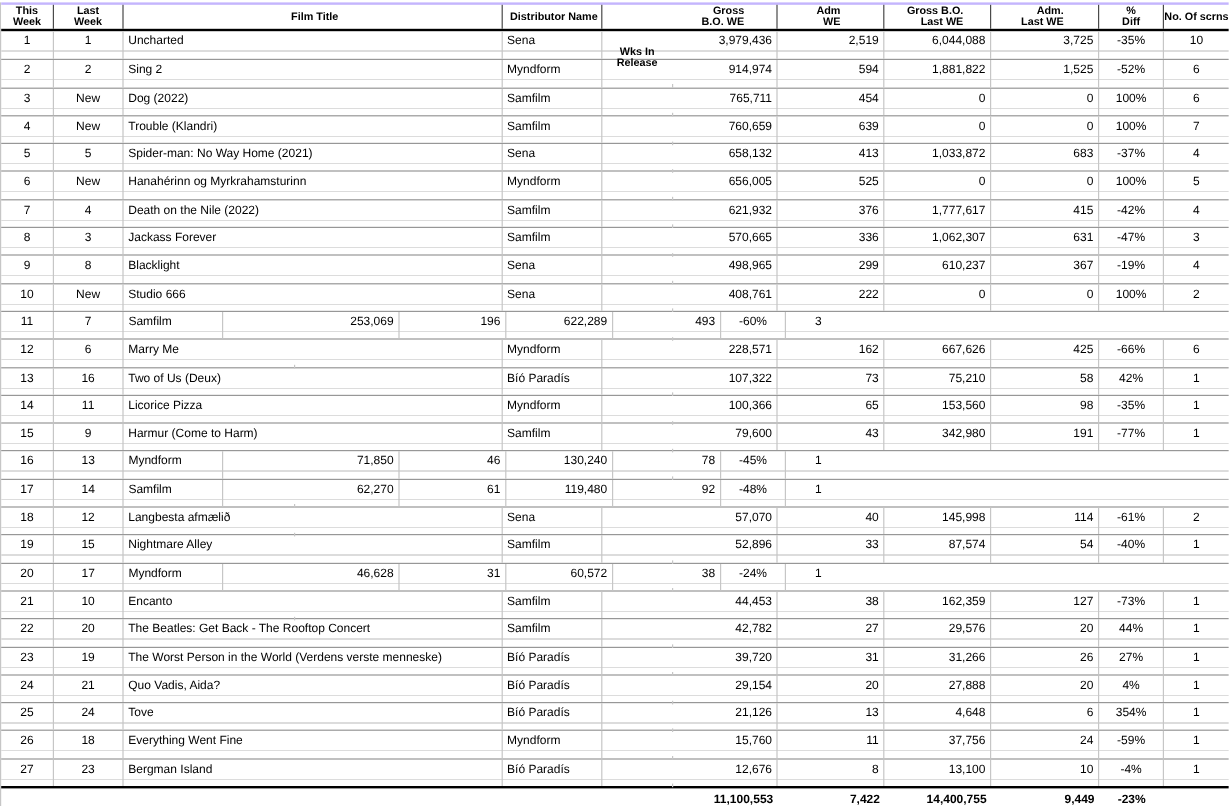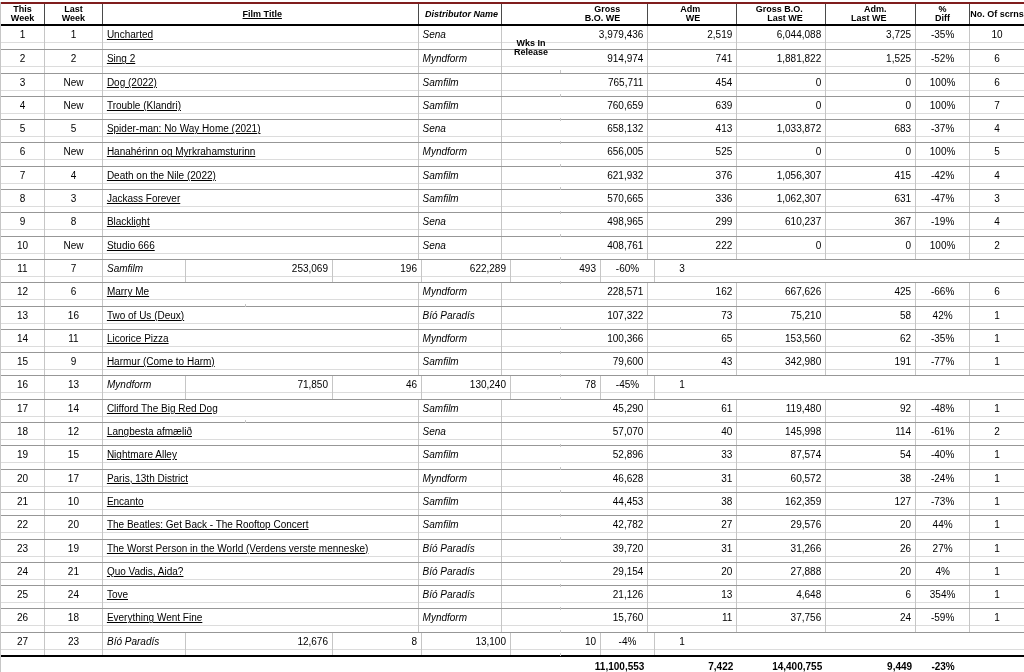--- a/index.html
+++ b/index.html
@@ -1,26 +1,26 @@
 <!DOCTYPE html>
 <html><head>
 <meta charset="utf-8">
 <style>
   html,body{margin:0;padding:0;background:#fff;}
   body{width:1024px;height:672px;font-family:"Liberation Sans",sans-serif;color:#000;overflow:hidden;}
   .sheet{width:1024px;margin-top:2px;border-left:1px solid #c6c6c6;box-sizing:border-box;}
-  .thead{display:flex;height:20px;border-top:2px solid #7f1d1d;border-bottom:2px solid #000;box-sizing:content-box;background:#fff;}
+  .thead{display:flex;height:20px;border-top:2px solid #c4b5fd;border-bottom:2px solid #000;box-sizing:content-box;background:#fff;}
   .hcell{font-weight:bold;font-size:9px;line-height:9px;white-space:pre-line;display:flex;align-items:center;justify-content:center;text-align:center;box-sizing:border-box;border-right:1px solid #4a4a4a;}
   .hcell.c10{border-right:none;}
   .tbody{}
   .row{display:flex;height:23.3px;border-top:1px solid #979797;box-sizing:border-box;background-image:linear-gradient(to bottom,transparent 0px,transparent 16px,#dcdcdc 16px,#dcdcdc 17px,transparent 17px);}
   .row:first-child{border-top:none;}
   .cell{font-size:10px;line-height:12px;padding-top:3px;box-sizing:border-box;border-right:1px solid #c6c6c6;overflow:hidden;white-space:nowrap;}
   .cell.c10{border-right:none;}
-  .c0{width:44px;} .c1{width:58px;} .c2{width:316px;text-decoration:underline;} .c3{width:83px;font-style:italic;} .c4{width:60px;margin-top:44px;}
+  .c0{width:44px;} .c1{width:58px;} .c2{width:316px;} .c3{width:83px;} .c4{width:60px;margin-top:44px;}
   .c5{width:87px;} .c6{width:89px;} .c7{width:89px;} .c8{width:90px;} .c9{width:54px;} .c10{width:54px;}
   .c0,.c1,.c4,.c9,.c10{text-align:center;}
   .c2,.c3{text-align:left;padding-left:4px;}
   .c5,.c6,.c7,.c8{text-align:right;padding-right:4px;}
   .total{display:flex;height:21px;border-top:2px solid #000;box-sizing:border-box;}
   .total .cell{font-weight:bold;border-right:none;background:none;padding-top:4px;}
 </style>
 </head>
 <body>
 
@@ -60,21 +60,21 @@
         <div class="cell c9">-35%</div>
         <div class="cell c10">10</div>
       </div>
       <div class="row">
         <div class="cell c0">2</div>
         <div class="cell c1">2</div>
         <div class="cell c2">Sing 2</div>
         <div class="cell c3">Myndform</div>
         <div class="cell c4">10</div>
         <div class="cell c5">914,974</div>
-        <div class="cell c6">741</div>
+        <div class="cell c6">594</div>
         <div class="cell c7">1,881,822</div>
         <div class="cell c8">1,525</div>
         <div class="cell c9">-52%</div>
         <div class="cell c10">6</div>
       </div>
       <div class="row">
         <div class="cell c0">3</div>
         <div class="cell c1">New</div>
         <div class="cell c2">Dog (2022)</div>
         <div class="cell c3">Samfilm</div>
@@ -126,21 +126,21 @@
         <div class="cell c10">5</div>
       </div>
       <div class="row">
         <div class="cell c0">7</div>
         <div class="cell c1">4</div>
         <div class="cell c2">Death on the Nile (2022)</div>
         <div class="cell c3">Samfilm</div>
         <div class="cell c4">3</div>
         <div class="cell c5">621,932</div>
         <div class="cell c6">376</div>
-        <div class="cell c7">1,056,307</div>
+        <div class="cell c7">1,777,617</div>
         <div class="cell c8">415</div>
         <div class="cell c9">-42%</div>
         <div class="cell c10">4</div>
       </div>
       <div class="row">
         <div class="cell c0">8</div>
         <div class="cell c1">3</div>
         <div class="cell c2">Jackass Forever</div>
         <div class="cell c3">Samfilm</div>
         <div class="cell c4">4</div>
@@ -217,21 +217,21 @@
       </div>
       <div class="row">
         <div class="cell c0">14</div>
         <div class="cell c1">11</div>
         <div class="cell c2">Licorice Pizza</div>
         <div class="cell c3">Myndform</div>
         <div class="cell c4">4</div>
         <div class="cell c5">100,366</div>
         <div class="cell c6">65</div>
         <div class="cell c7">153,560</div>
-        <div class="cell c8">62</div>
+        <div class="cell c8">98</div>
         <div class="cell c9">-35%</div>
         <div class="cell c10">1</div>
       </div>
       <div class="row">
         <div class="cell c0">15</div>
         <div class="cell c1">9</div>
         <div class="cell c2">Harmur (Come to Harm)</div>
         <div class="cell c3">Samfilm</div>
         <div class="cell c4">2</div>
         <div class="cell c5">79,600</div>
@@ -249,24 +249,23 @@
         <div class="cell c5">71,850</div>
         <div class="cell c6">46</div>
         <div class="cell c7">130,240</div>
         <div class="cell c8">78</div>
         <div class="cell c9">-45%</div>
         <div class="cell c10">1</div>
       </div>
       <div class="row">
         <div class="cell c0">17</div>
         <div class="cell c1">14</div>
-        <div class="cell c2">Clifford The Big Red Dog</div>
         <div class="cell c3">Samfilm</div>
         <div class="cell c4">12</div>
-        <div class="cell c5">45,290</div>
+        <div class="cell c5">62,270</div>
         <div class="cell c6">61</div>
         <div class="cell c7">119,480</div>
         <div class="cell c8">92</div>
         <div class="cell c9">-48%</div>
         <div class="cell c10">1</div>
       </div>
       <div class="row">
         <div class="cell c0">18</div>
         <div class="cell c1">12</div>
         <div class="cell c2">Langbesta afmælið</div>
@@ -288,21 +287,20 @@
         <div class="cell c5">52,896</div>
         <div class="cell c6">33</div>
         <div class="cell c7">87,574</div>
         <div class="cell c8">54</div>
         <div class="cell c9">-40%</div>
         <div class="cell c10">1</div>
       </div>
       <div class="row">
         <div class="cell c0">20</div>
         <div class="cell c1">17</div>
-        <div class="cell c2">Paris, 13th District</div>
         <div class="cell c3">Myndform</div>
         <div class="cell c4">2</div>
         <div class="cell c5">46,628</div>
         <div class="cell c6">31</div>
         <div class="cell c7">60,572</div>
         <div class="cell c8">38</div>
         <div class="cell c9">-24%</div>
         <div class="cell c10">1</div>
       </div>
       <div class="row">
@@ -379,20 +377,21 @@
         <div class="cell c5">15,760</div>
         <div class="cell c6">11</div>
         <div class="cell c7">37,756</div>
         <div class="cell c8">24</div>
         <div class="cell c9">-59%</div>
         <div class="cell c10">1</div>
       </div>
       <div class="row">
         <div class="cell c0">27</div>
         <div class="cell c1">23</div>
+        <div class="cell c2">Bergman Island</div>
         <div class="cell c3">Bíó Paradís</div>
         <div class="cell c4">4</div>
         <div class="cell c5">12,676</div>
         <div class="cell c6">8</div>
         <div class="cell c7">13,100</div>
         <div class="cell c8">10</div>
         <div class="cell c9">-4%</div>
         <div class="cell c10">1</div>
       </div>
     </div>

